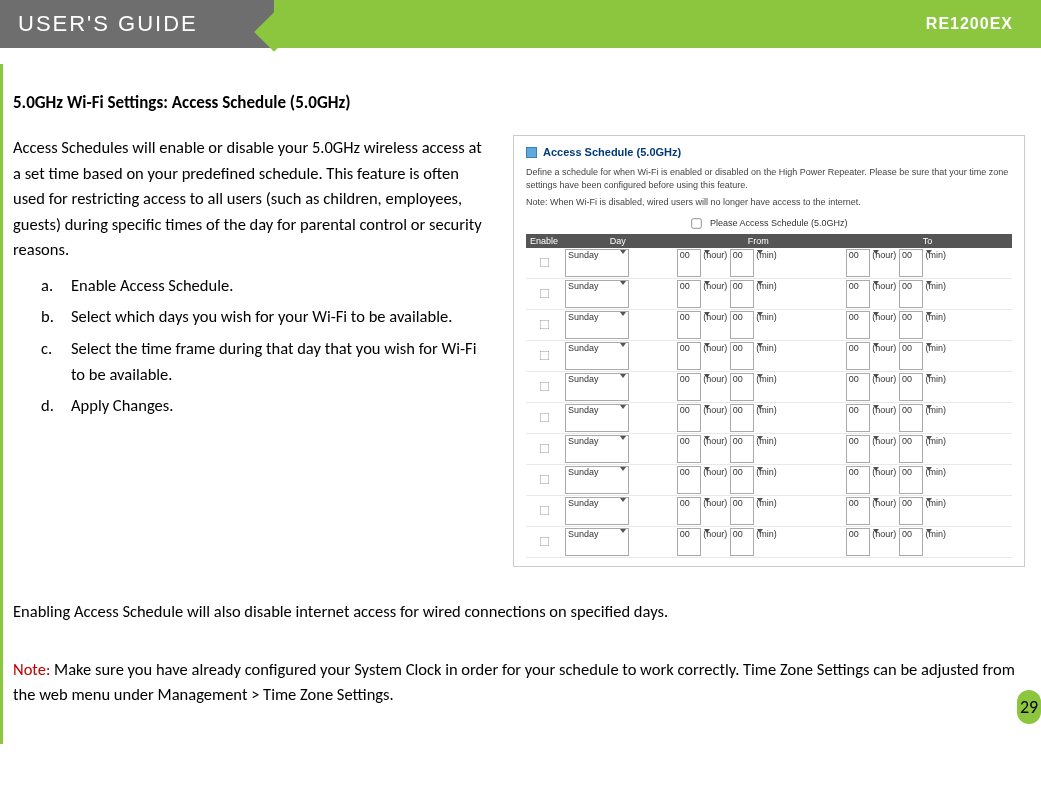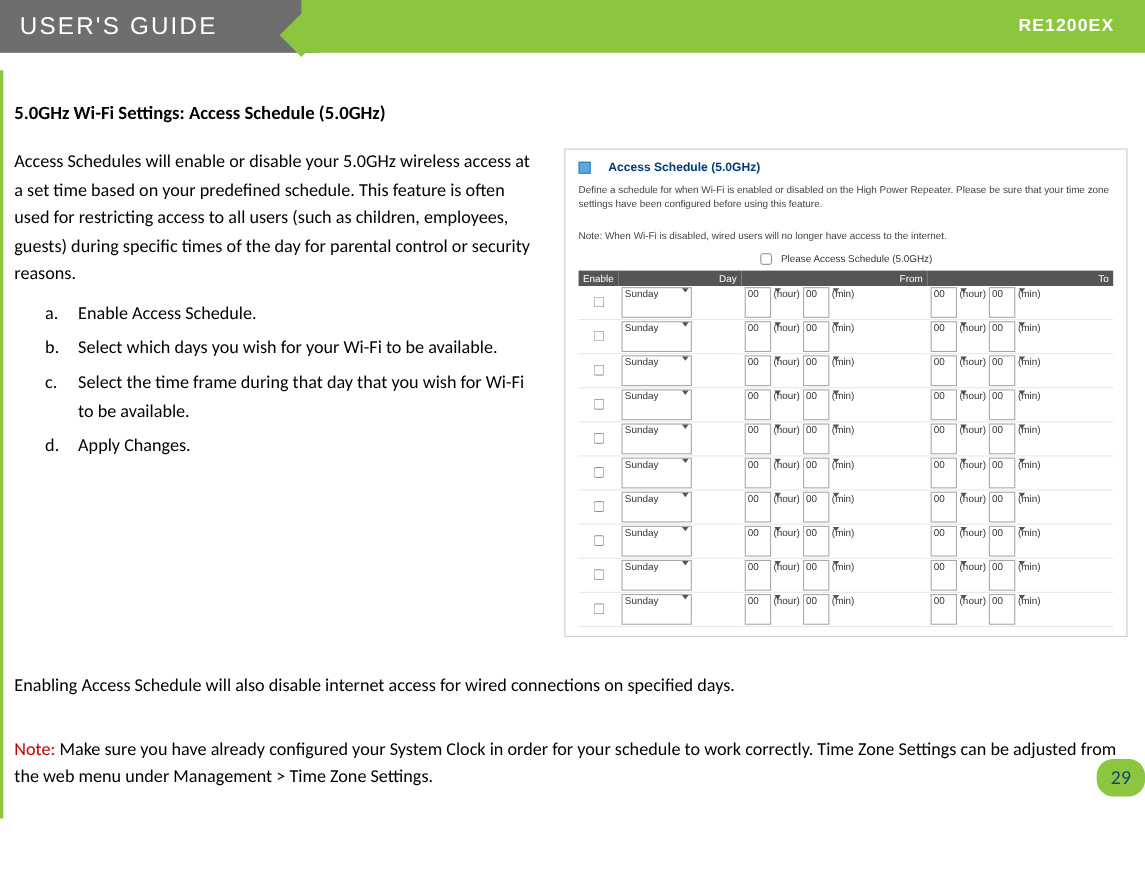--- a/index.html
+++ b/index.html
@@ -100,50 +100,50 @@
   .panel {
     border: 1px solid #ccc;
     padding: 10px 12px 8px 12px;
     font-family: Verdana, Arial, sans-serif;
     font-size: 10px;
     color: #333;
   }
   .panel-title-row {
     display: flex;
     align-items: center;
-    gap: 16px;
+    gap: 6px;
     margin-bottom: 8px;
   }
   .panel-sq {
     width: 11px; height: 11px;
     background: #5da9dd;
     border: 1px solid #3a7fb5;
   }
   .panel-title {
     color: #003a7a;
     font-weight: bold;
     font-size: 11px;
   }
-  .panel-desc { font-size: 9px; color: #444; line-height: 1.4; margin-bottom: 18px; }
+  .panel-desc { font-size: 9px; color: #444; line-height: 1.4; margin-bottom: 6px; }
   .panel-note { font-size: 9px; color: #444; margin-bottom: 10px; }
   .enable-row {
     text-align: center;
     font-size: 9px;
     margin-bottom: 4px;
   }
   .enable-row input { vertical-align: middle; margin-right: 4px; transform: scale(0.8); }
   table.sched {
     width: 100%;
     border-collapse: collapse;
     font-size: 9px;
   }
   table.sched thead th {
     background: #555;
     color: #fff;
-    text-align: right;
+    text-align: center;
     padding: 2px 4px;
     font-weight: normal;
     font-size: 9px;
   }
   table.sched td {
     padding: 1px 3px;
     border-bottom: 1px solid #e8e8e8;
     white-space: nowrap;
   }
   table.sched td:first-child { text-align: center; width: 28px; }
@@ -173,24 +173,24 @@
     font-size: 16.5px;
     line-height: 1.55;
     margin-top: 22px;
   }
   .below-text p { margin-bottom: 14px; margin-top: 32px; }
   .note-label { color: #c00000; }
   .page-num {
     position: absolute;
     right: 0;
     bottom: 20px;
-    width: 44px;
+    width: 24px;
     height: 34px;
     background: #8cc63f;
-    color: #0c4a6e;
+    color: #000000;
     display: flex;
     align-items: center;
     justify-content: center;
     font-size: 18px;
     border-radius: 15px;
   }
 </style>
 </head>
 <body>
 

